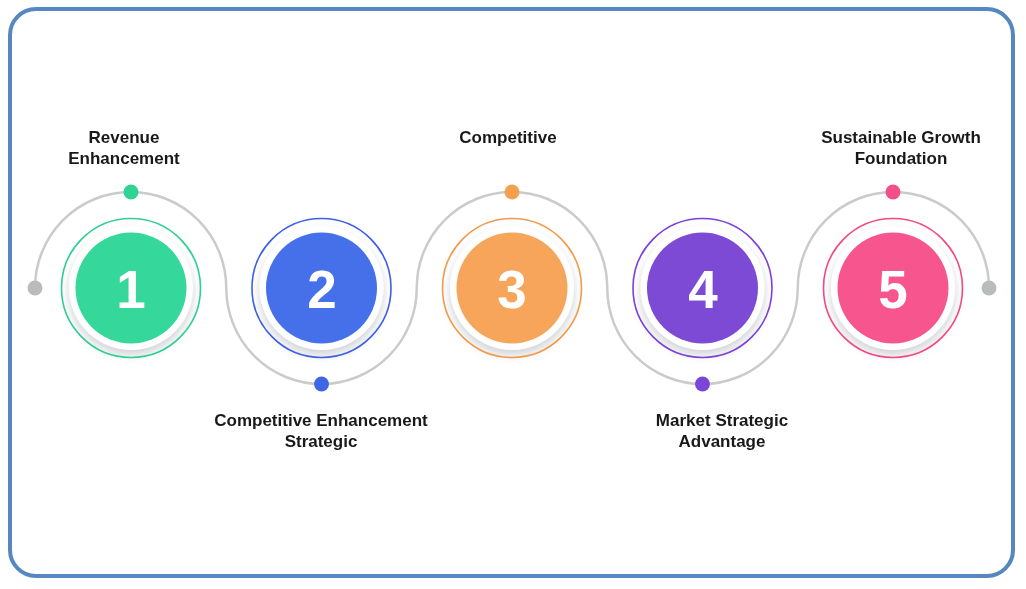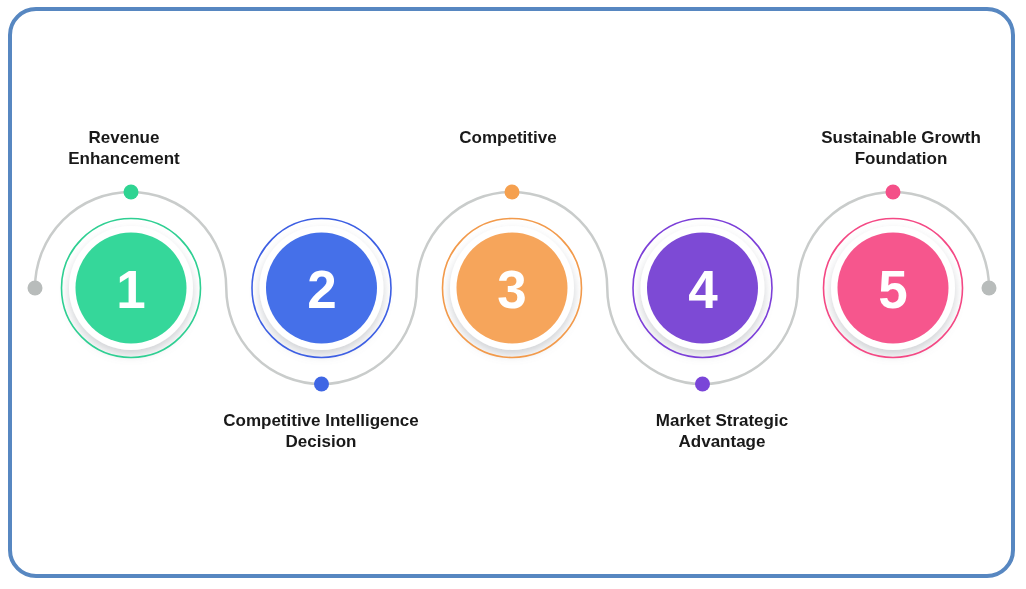--- a/index.html
+++ b/index.html
@@ -104,22 +104,22 @@
   <div class="step-number n2">2</div>
   <div class="step-number n3">3</div>
   <div class="step-number n4">4</div>
   <div class="step-number n5">5</div>
 
   <div class="step-label l1">
     <div>Revenue</div>
     <div>Enhancement</div>
   </div>
   <div class="step-label l2">
-    <div>Competitive Intelligence</div>
-    <div>Decision</div>
+    <div>Competitive Enhancement</div>
+    <div>Strategic</div>
   </div>
   <div class="step-label l3">
     <div>Competitive</div>
   </div>
   <div class="step-label l4">
     <div>Market Strategic</div>
     <div>Advantage</div>
   </div>
   <div class="step-label l5">
     <div>Sustainable Growth</div>

